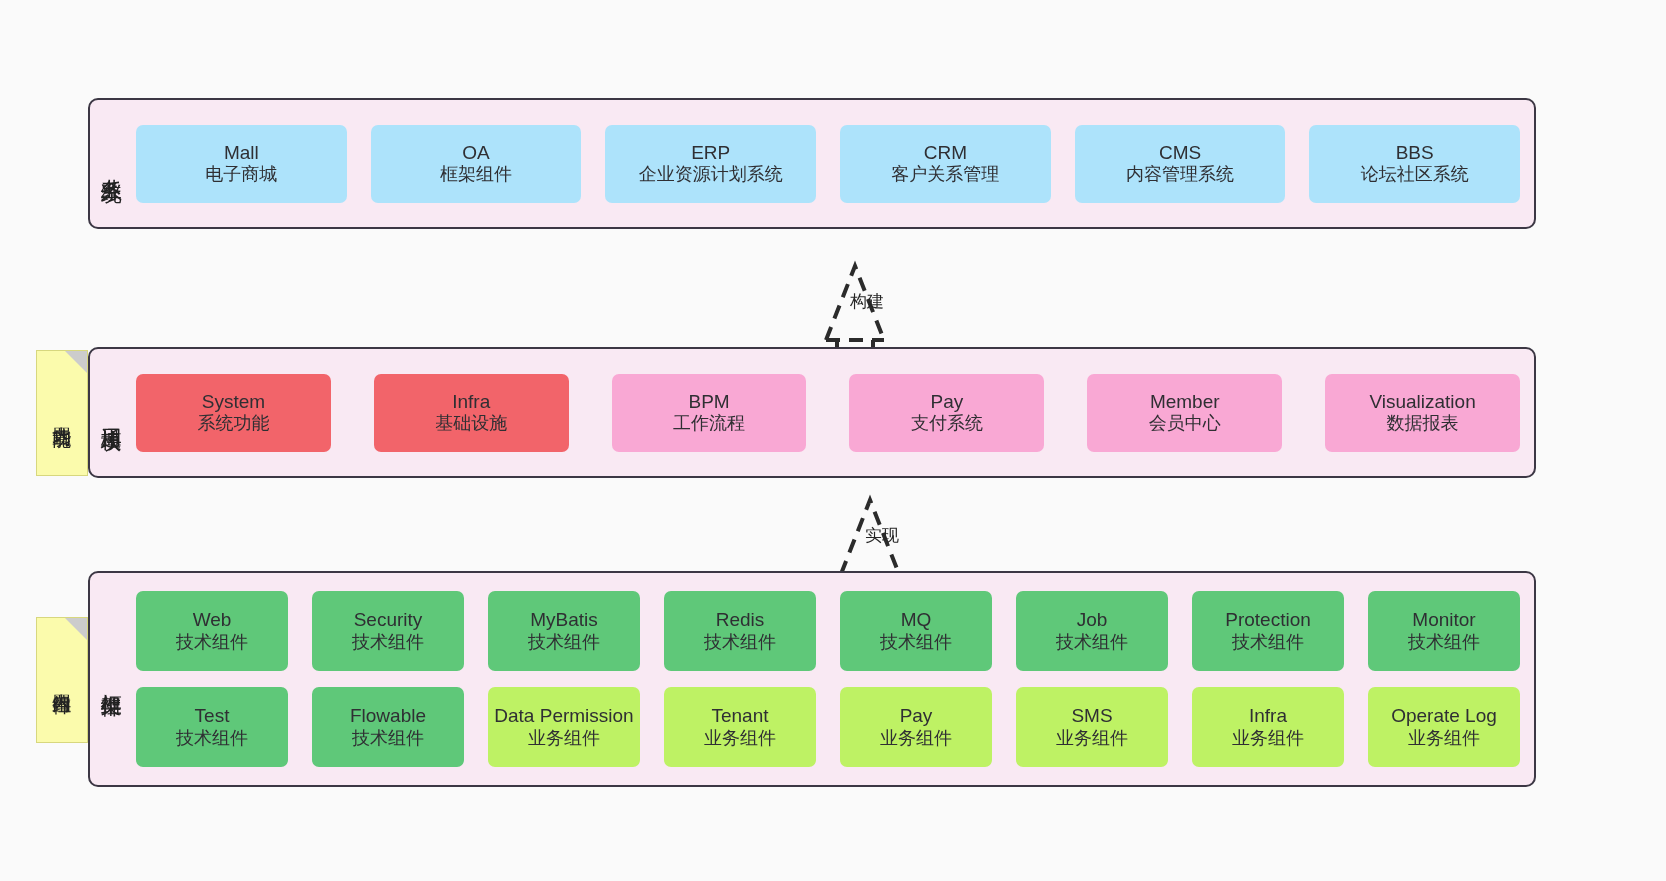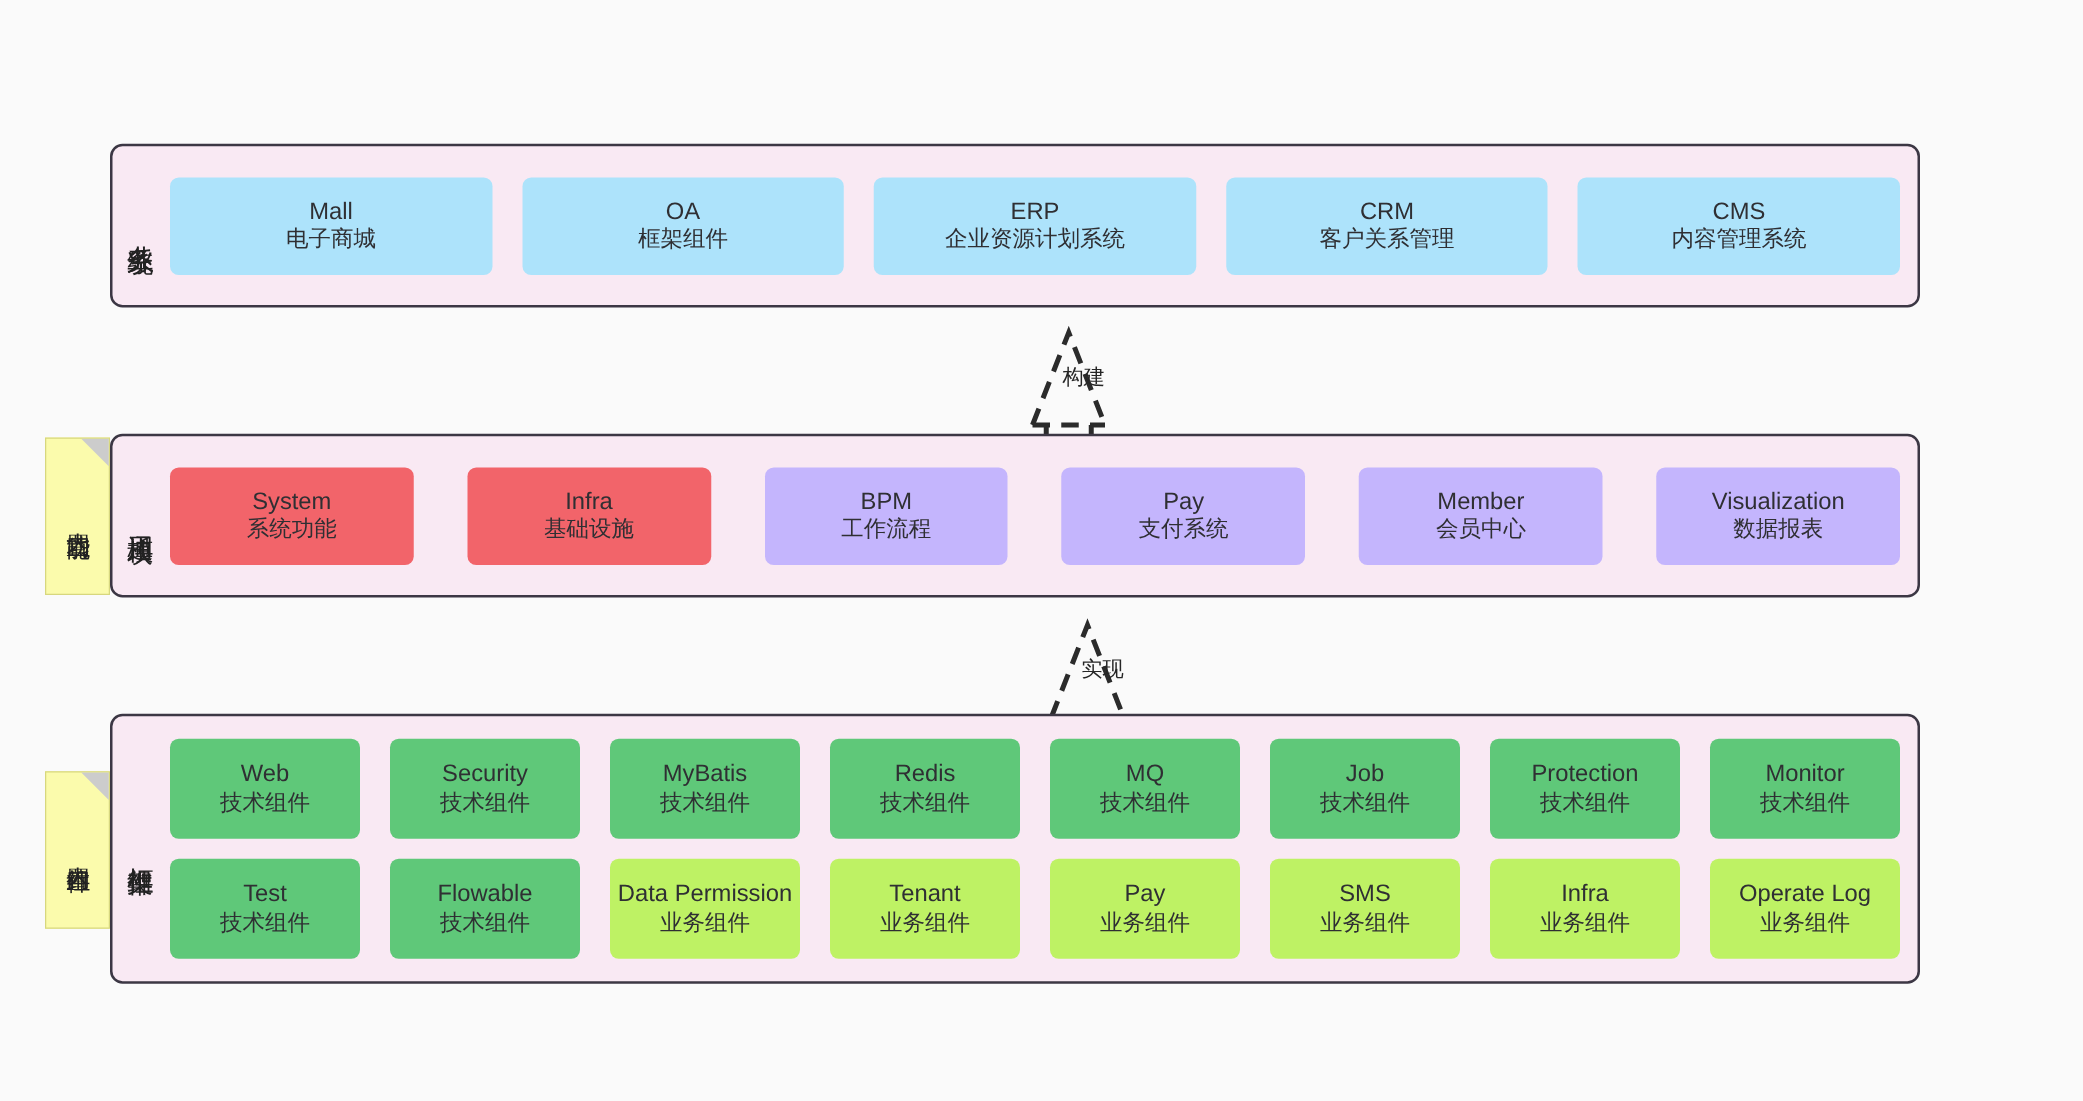--- a/index.html
+++ b/index.html
@@ -73,35 +73,35 @@
   .cell .cname {
     font-size: 19px;
     color: #2f2f33;
   }
   .cell .csub {
     font-size: 18px;
     color: #2f2f33;
   }
 
   
-  #layer-business { left: 88px; top: 115px; width: 1448px; height: 131px; }
+  #layer-business { left: 88px; top: 98px; width: 1448px; height: 131px; }
   #layer-business .layer-body { padding-right: 14px; }
   #layer-business .row { height: 78px; }
 
   #layer-common { left: 88px; top: 347px; width: 1448px; height: 131px; }
   #layer-common .row { height: 78px; gap: 43px; }
 
   #layer-framework { left: 88px; top: 571px; width: 1448px; height: 216px; }
   #layer-framework .row { height: 80px; }
   #layer-framework .layer-body { gap: 16px; }
 
   
   .c-blue        { background: #ade3fb; }
   .c-red         { background: #f2646a; }
-  .c-pink        { background: #c4b5fd; align-items: center; }
+  .c-pink        { background: #f9a8d4; align-items: center; }
   .c-green       { background: #5fc879; }
   .c-lightgreen  { background: #bef264; }
 
   
   .note {
     position: absolute;
     box-sizing: border-box;
     background: #fbfbac;
     border: 1px solid #d7d77e;
     display: flex;
@@ -161,20 +161,24 @@
           <span class="csub">企业资源计划系统</span>
         </div>
         <div class="cell c-blue">
           <span class="cname">CRM</span>
           <span class="csub">客户关系管理</span>
         </div>
         <div class="cell c-blue">
           <span class="cname">CMS</span>
           <span class="csub">内容管理系统</span>
         </div>
+        <div class="cell c-blue">
+          <span class="cname">BBS</span>
+          <span class="csub">论坛社区系统</span>
+        </div>
       </div>
     </div>
   </div>
 
   <div class="arrow" style="left:740px; top:252px; width:230px; height:108px;">
     <svg width="230" height="108" viewBox="0 0 230 108">
       <path d="M 86 88 L 115 14 L 144 88" fill="none" stroke="#2b2b2b" stroke-width="4" stroke-dasharray="14,9" stroke-linecap="butt"></path>
       <path d="M 86 88 L 144 88" fill="none" stroke="#2b2b2b" stroke-width="4" stroke-dasharray="14,9"></path>
       <path d="M 97 88 L 97 106" fill="none" stroke="#2b2b2b" stroke-width="4" stroke-dasharray="14,9"></path>
       <path d="M 133 88 L 133 106" fill="none" stroke="#2b2b2b" stroke-width="4" stroke-dasharray="14,9"></path>

